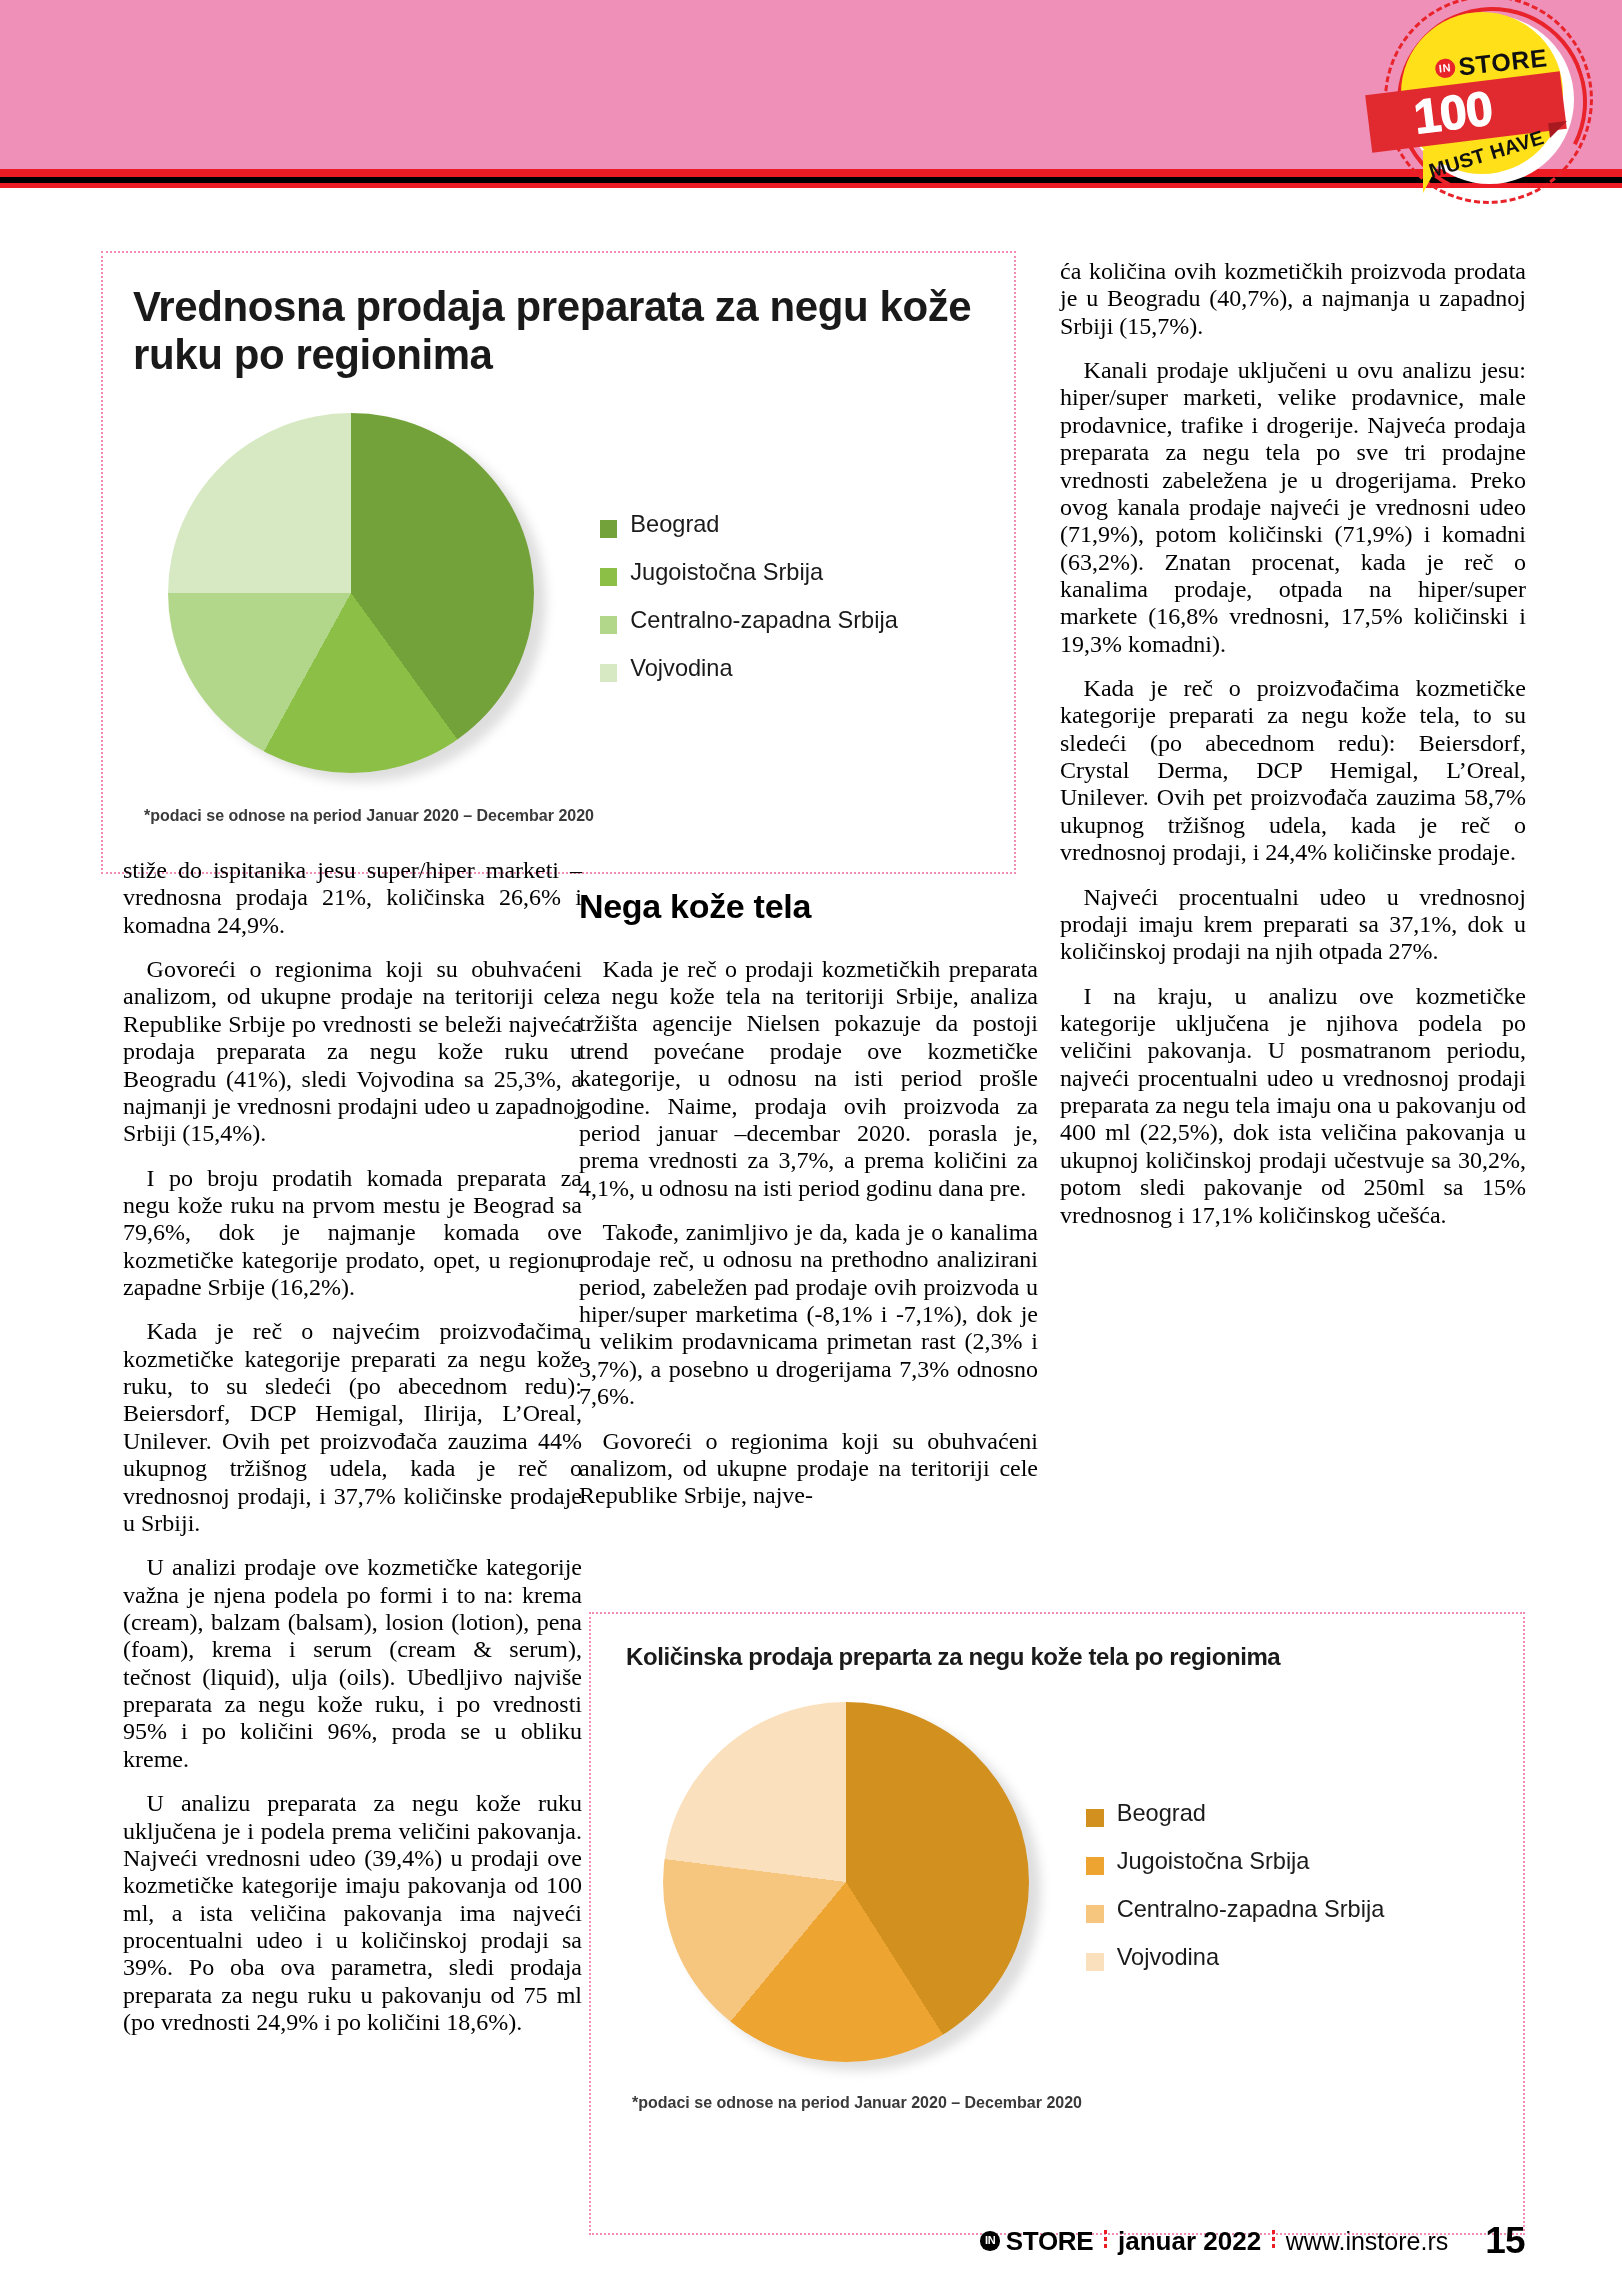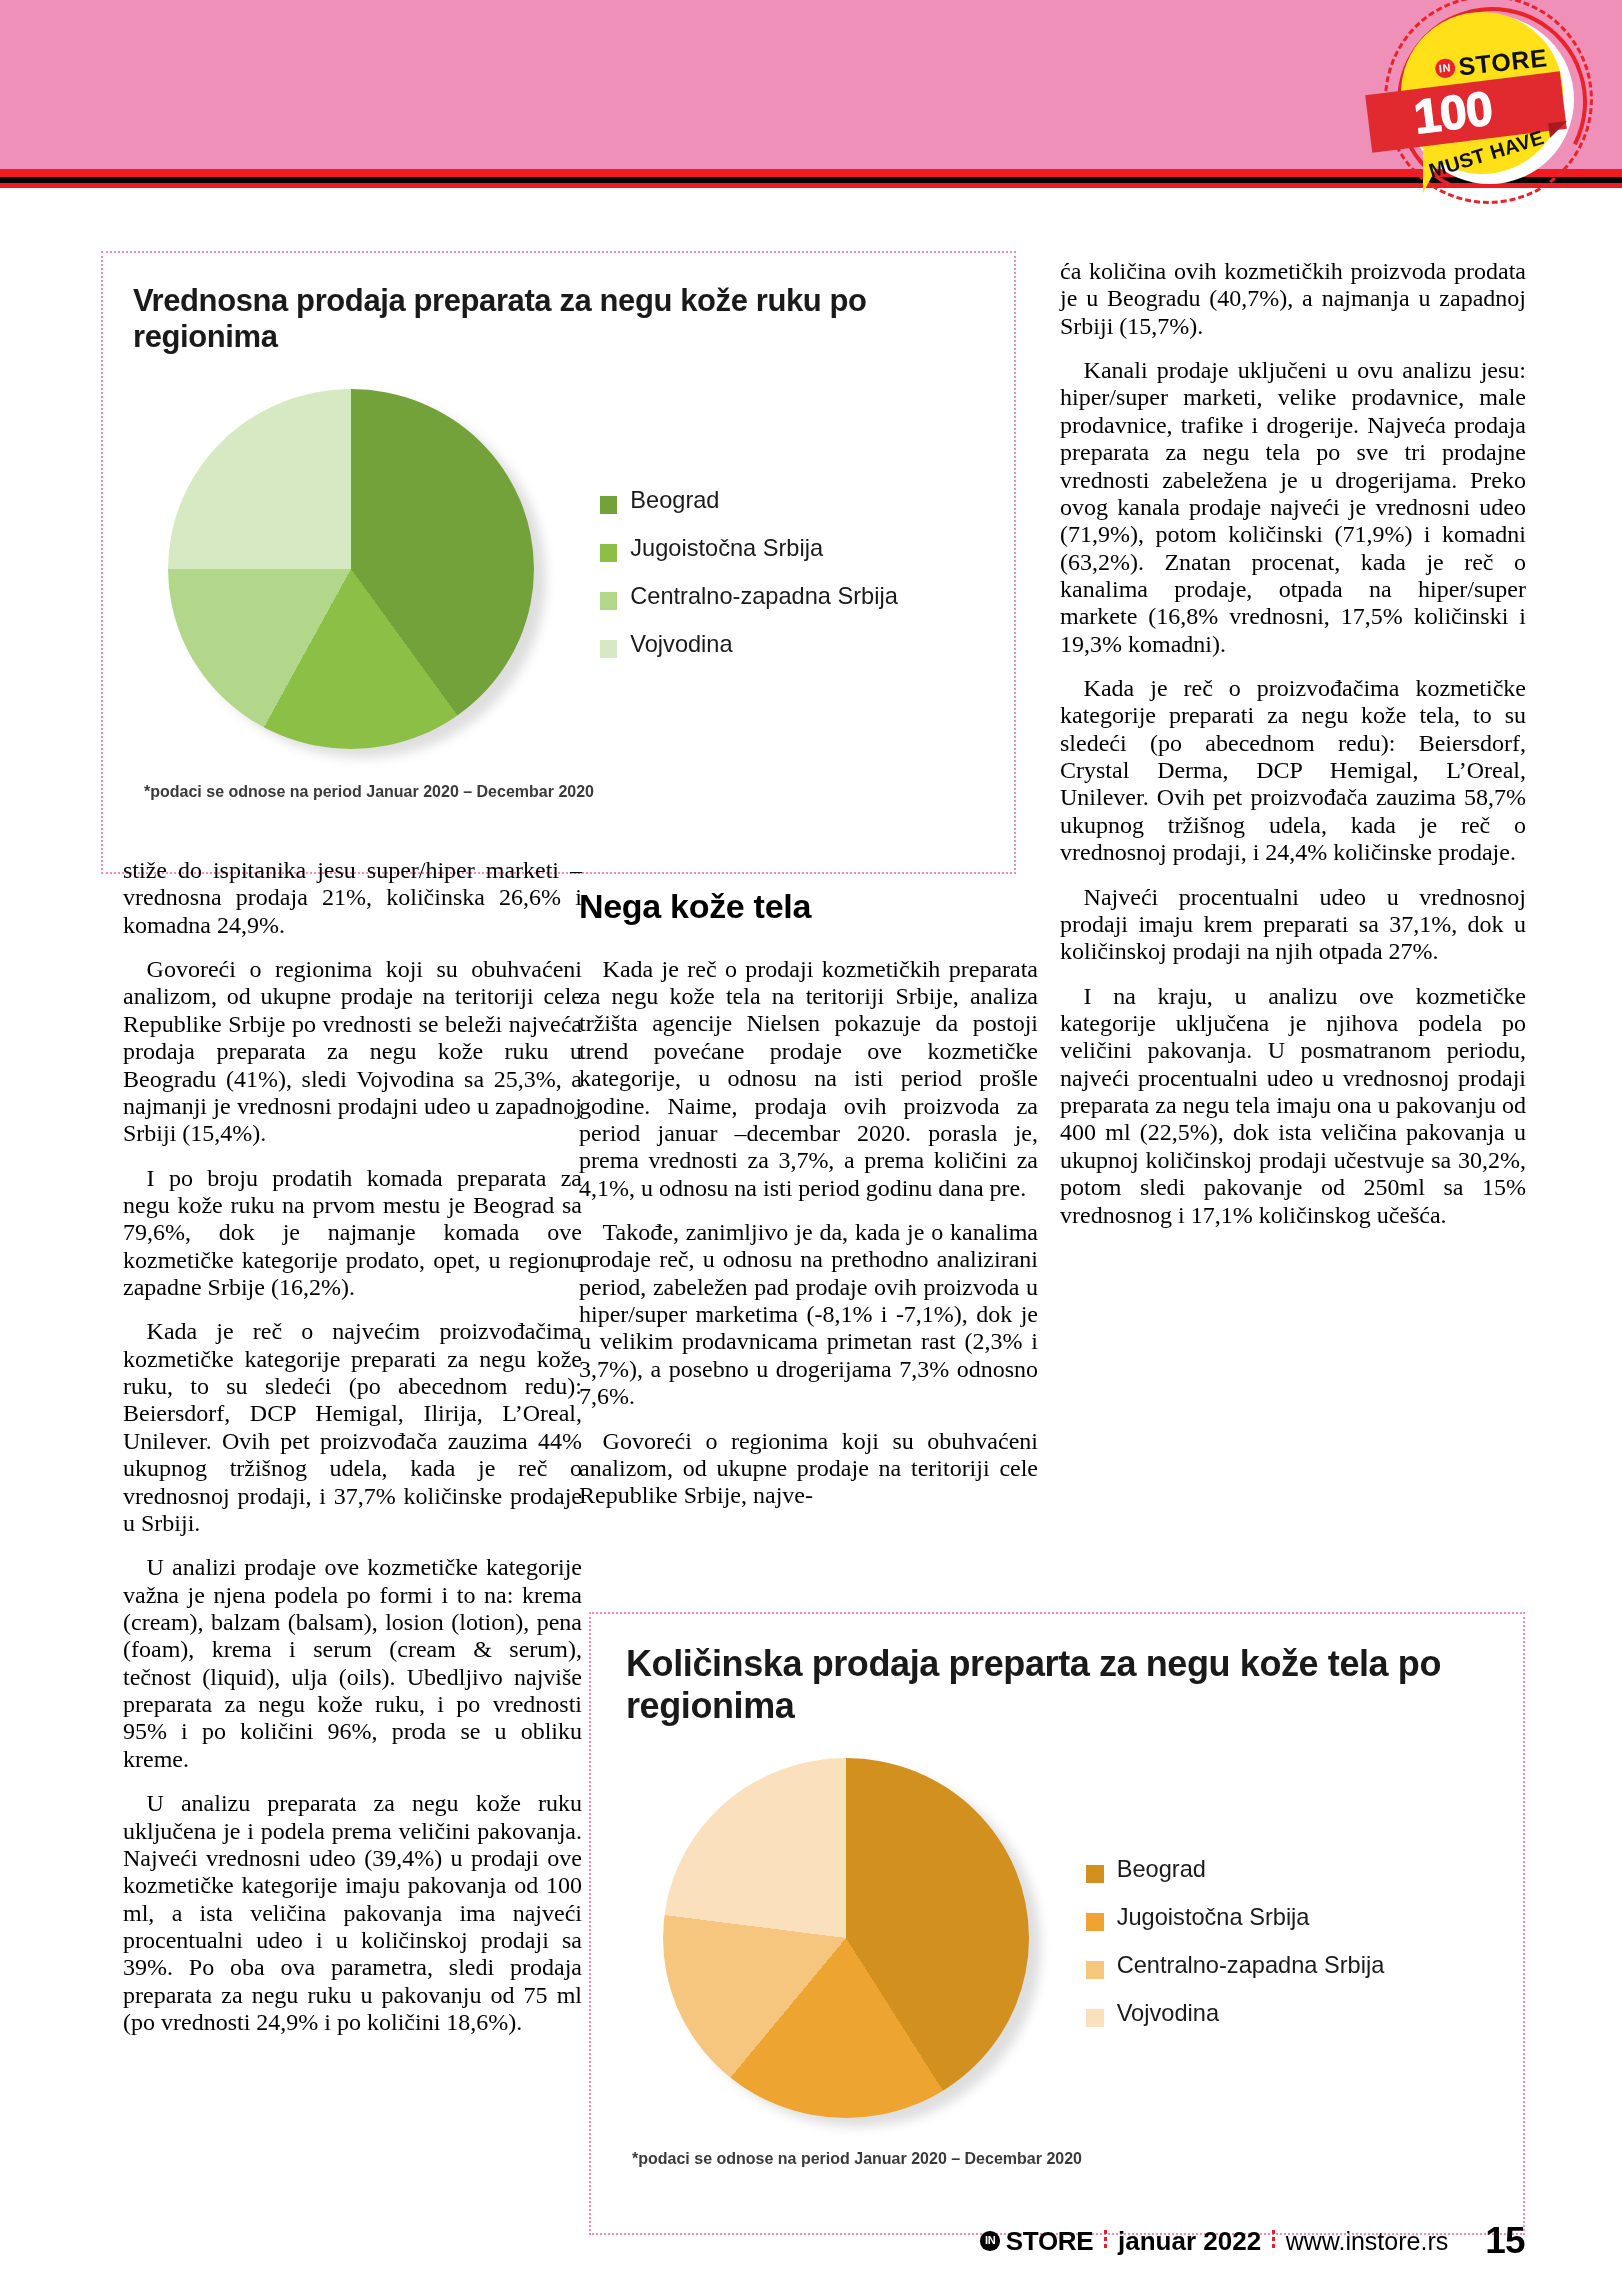--- a/index.html
+++ b/index.html
@@ -100,22 +100,22 @@
   }
   #chart-top { left:101px; top:251px; width:915px; height:623px; }
   #chart-bottom { left:589px; top:1612px; width:936px; height:623px; }
 
   .chart-title {
     font-family:"Liberation Sans", sans-serif;
     font-weight:bold;
     color:#1a1a1a;
     letter-spacing:-0.4px;
   }
-  #chart-top .chart-title { font-size:31px; margin:30px 0 0 30px; }
-  #chart-bottom .chart-title { font-size:36px; margin:29px 0 8px 35px; }
+  #chart-top .chart-title { font-size:42px; margin:30px 0 0 30px; }
+  #chart-bottom .chart-title { font-size:24px; margin:29px 0 8px 35px; }
 
   .chart-body { display:flex; align-items:center; }
   .pie-wrap { position:relative; }
   .pie { border-radius:50%; position:relative; }
   .pie-shadow {
     position:absolute; left:5.2px; top:7.9px; width:100%; height:100%;
     border-radius:50%; background:rgba(0,0,0,0.13); filter:blur(5.2px); z-index:0;
   }
   .slice-label {
     position:absolute; font-family:"Liberation Sans", sans-serif;

